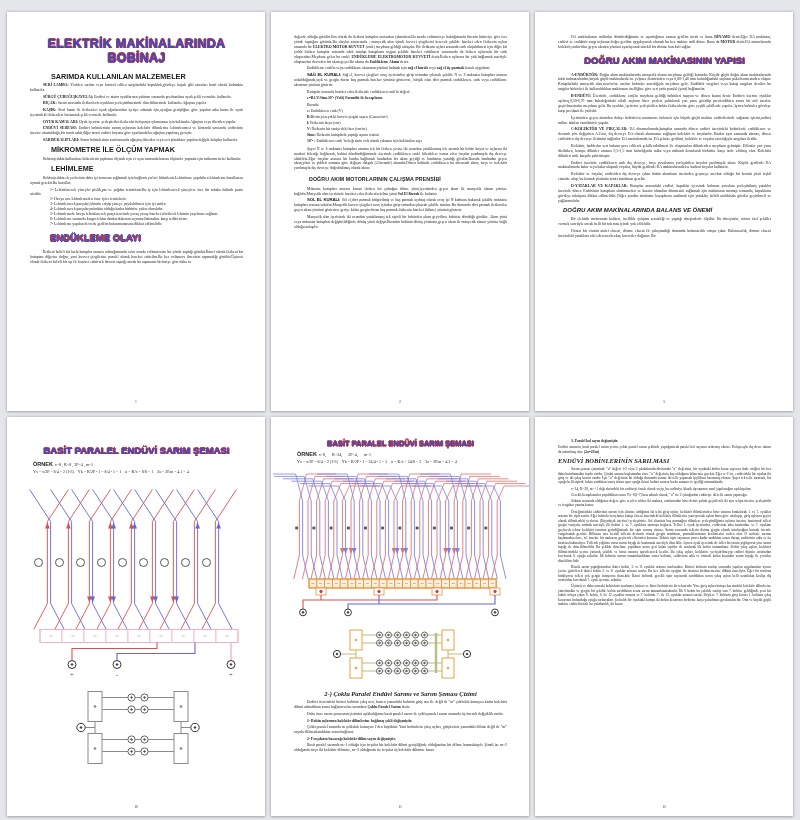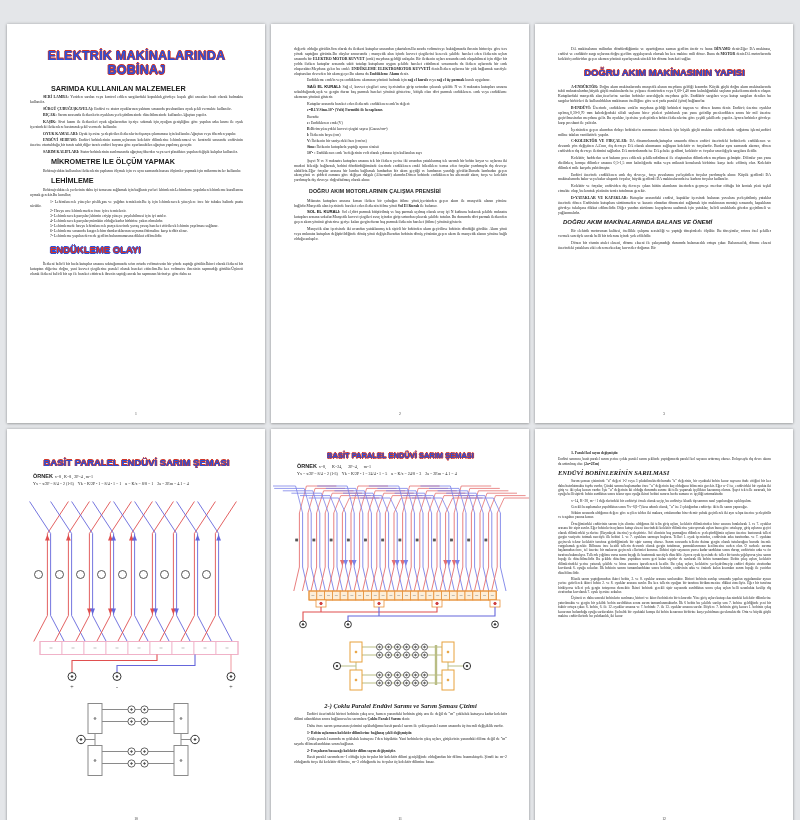--- a/index.html
+++ b/index.html
@@ -1,17 +1,17 @@
 <!DOCTYPE html>
 <html><head>
 <meta charset="utf-8">
 <style>
   html,body{margin:0;padding:0;}
   body{width:800px;height:820px;background:#e4e6e9;overflow:hidden;font-family:"Liberation Serif",serif;}
-  .board{display:grid;grid-template-columns:repeat(3,258px);grid-auto-rows:399px;gap:6px;padding:24px 7px;box-sizing:border-box;width:800px;height:820px;}
+  .board{display:grid;grid-template-columns:repeat(3,258px);grid-auto-rows:399px;gap:6px;padding:12px 7px;box-sizing:border-box;width:800px;height:820px;}
   .page{background:#fff;box-shadow:0 0 3px rgba(0,0,0,.25),0 1px 2px rgba(0,0,0,.18);overflow:hidden;position:relative;}
   .inner{width:516px;height:798px;transform:scale(.5);transform-origin:0 0;box-sizing:border-box;
          padding:44px 44px 0 46px;font-size:7.6px;line-height:9.9px;color:#1c1c1c;position:relative;}
   .compact .inner{font-size:7px;line-height:8.9px;}
   .wordart{text-align:center;font-family:"Liberation Sans",sans-serif;font-weight:bold;line-height:1.15;}
   .wa-blue{color:#2b50d8;text-shadow:1.3px 0 #cf372b,-1.3px 0 #cf372b,0 1.3px #cf372b,0 -1.3px #cf372b;}
   .wa-red{color:#d6362a;text-shadow:1.3px 0 #2b50d8,-1.3px 0 #2b50d8,0 1.3px #2b50d8,0 -1.3px #2b50d8;text-align:left;padding-left:40px;}
   .wa-lg{font-size:25px;letter-spacing:.5px;margin:4px 0 18px;}
   .wa-md{font-size:19px;margin:12px 0 12px;}
   .wa-sm{font-size:15px;margin:0 0 8px;}

